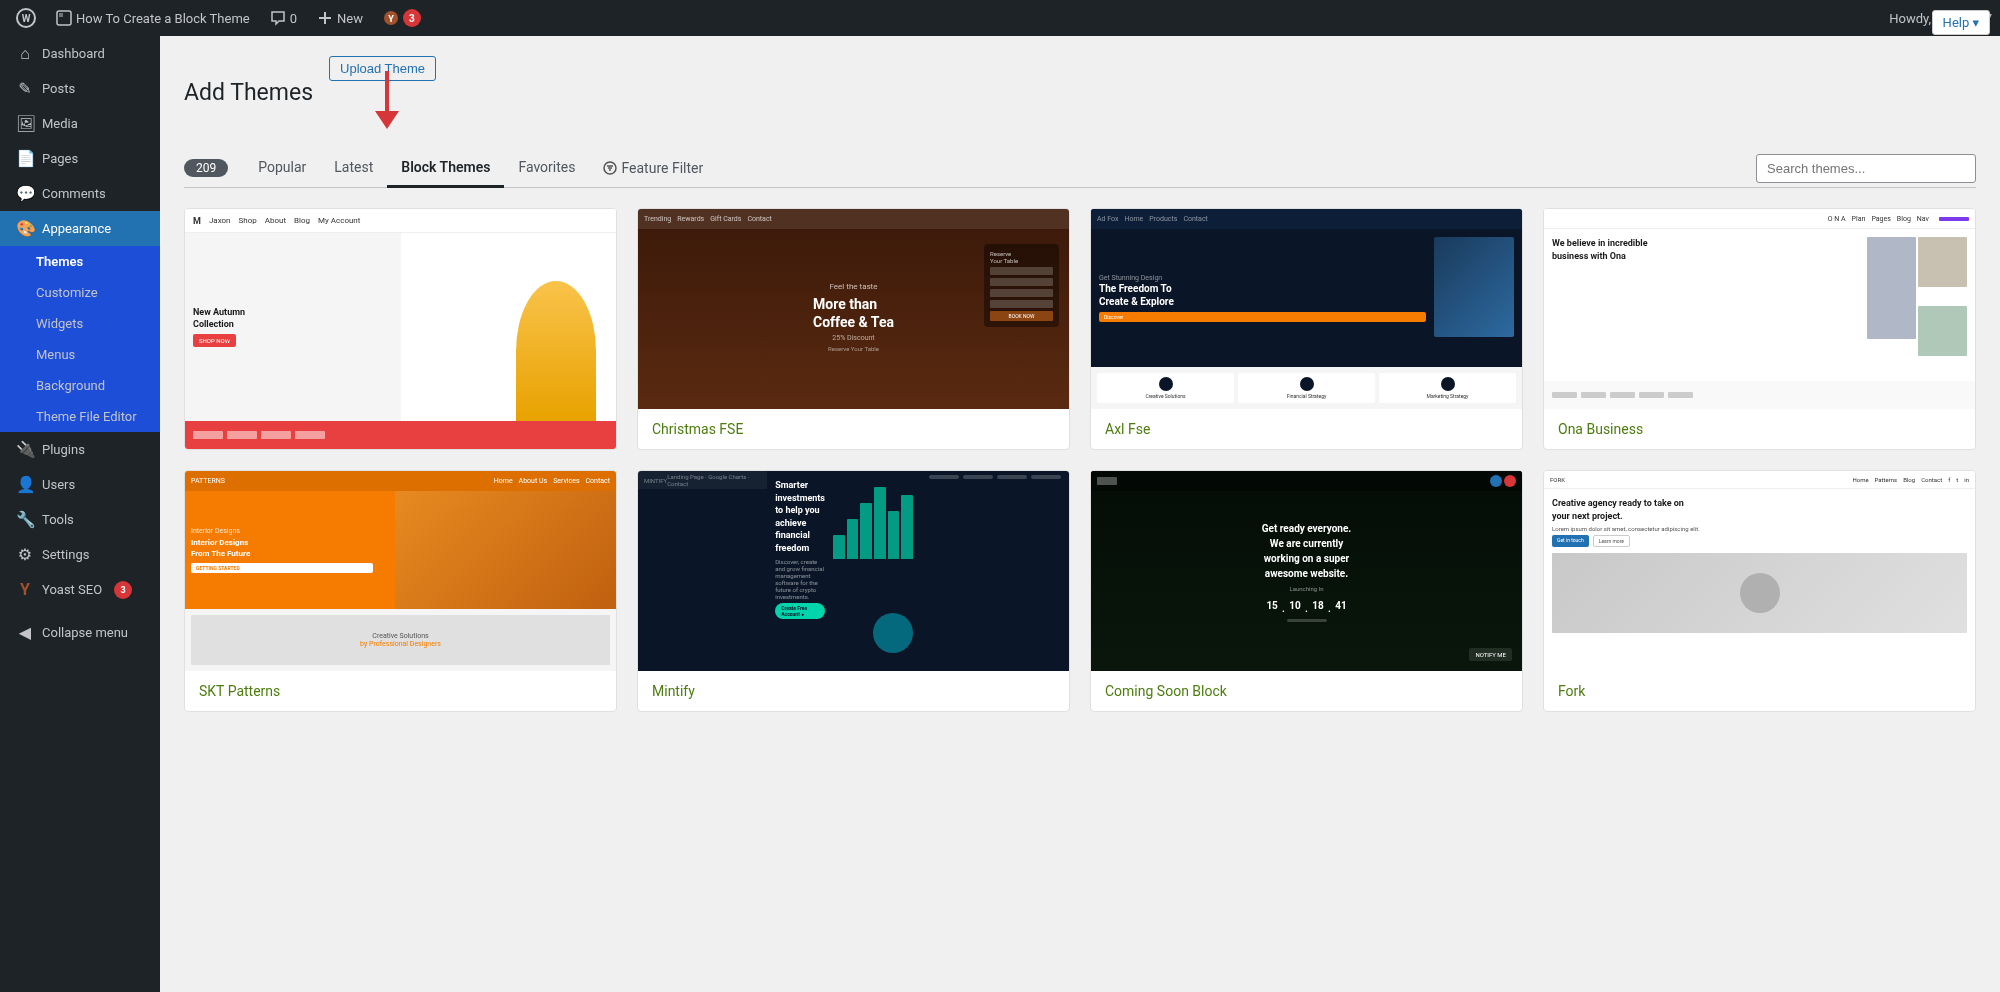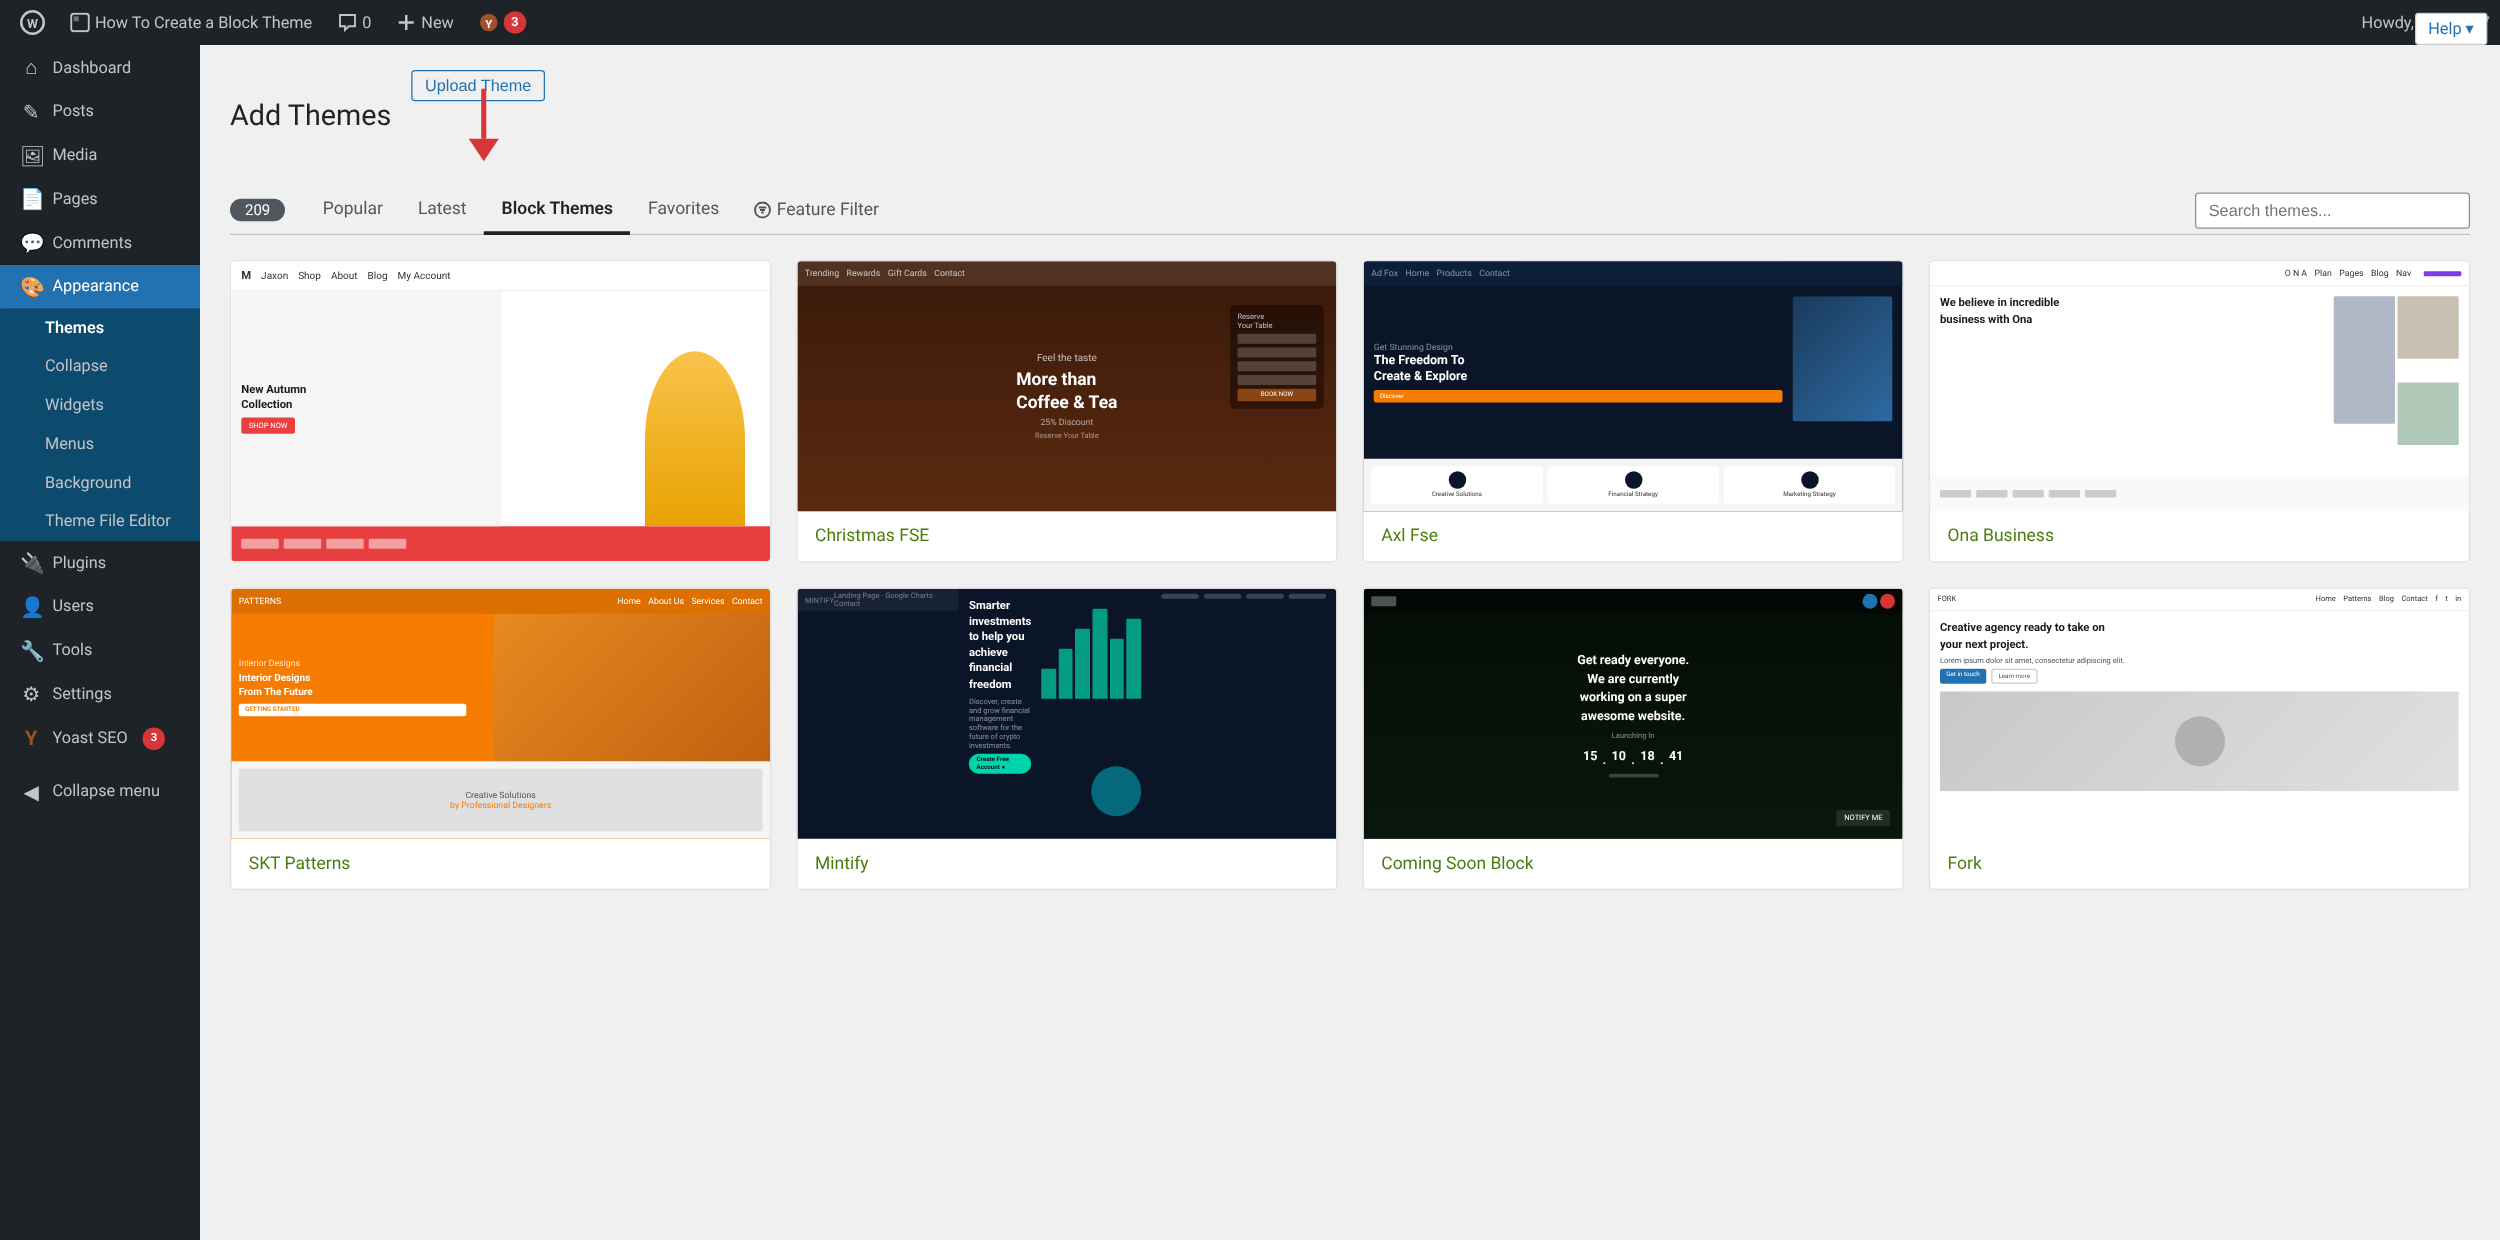--- a/index.html
+++ b/index.html
@@ -44,21 +44,21 @@
       overflow-y: auto;
       flex-shrink: 0;
     }
     .sidebar-item {
       display: flex; align-items: center; gap: 8px;
       padding: 8px 12px; cursor: pointer; color: #c3c4c7; font-size: 13px;
       border-left: 4px solid transparent;
     }
     .sidebar-item.active { background: #2271b1; color: #fff; border-left-color: #2271b1; }
     .sidebar-item .icon { width: 18px; text-align: center; font-size: 16px; }
-    .sidebar-submenu { background: #0c4a6e; }
+    .sidebar-submenu { background: #1d4ed8; }
     .sidebar-submenu .sidebar-item { padding-left: 32px; font-size: 13px; }
     .sidebar-submenu .sidebar-item.current { color: #fff; font-weight: 600; }
 
     
     #content {
       flex: 1;
       overflow-y: auto;
       padding: 20px 24px;
       background: #f0f0f1;
     }
@@ -334,21 +334,21 @@
     </div>
     <div class="sidebar-item active">
       <span class="icon">🎨</span>
       <span>Appearance</span>
     </div>
     <div class="sidebar-submenu">
       <div class="sidebar-item current">
         <span>Themes</span>
       </div>
       <div class="sidebar-item">
-        <span>Collapse</span>
+        <span>Customize</span>
       </div>
       <div class="sidebar-item">
         <span>Widgets</span>
       </div>
       <div class="sidebar-item">
         <span>Menus</span>
       </div>
       <div class="sidebar-item">
         <span>Background</span>
       </div>

